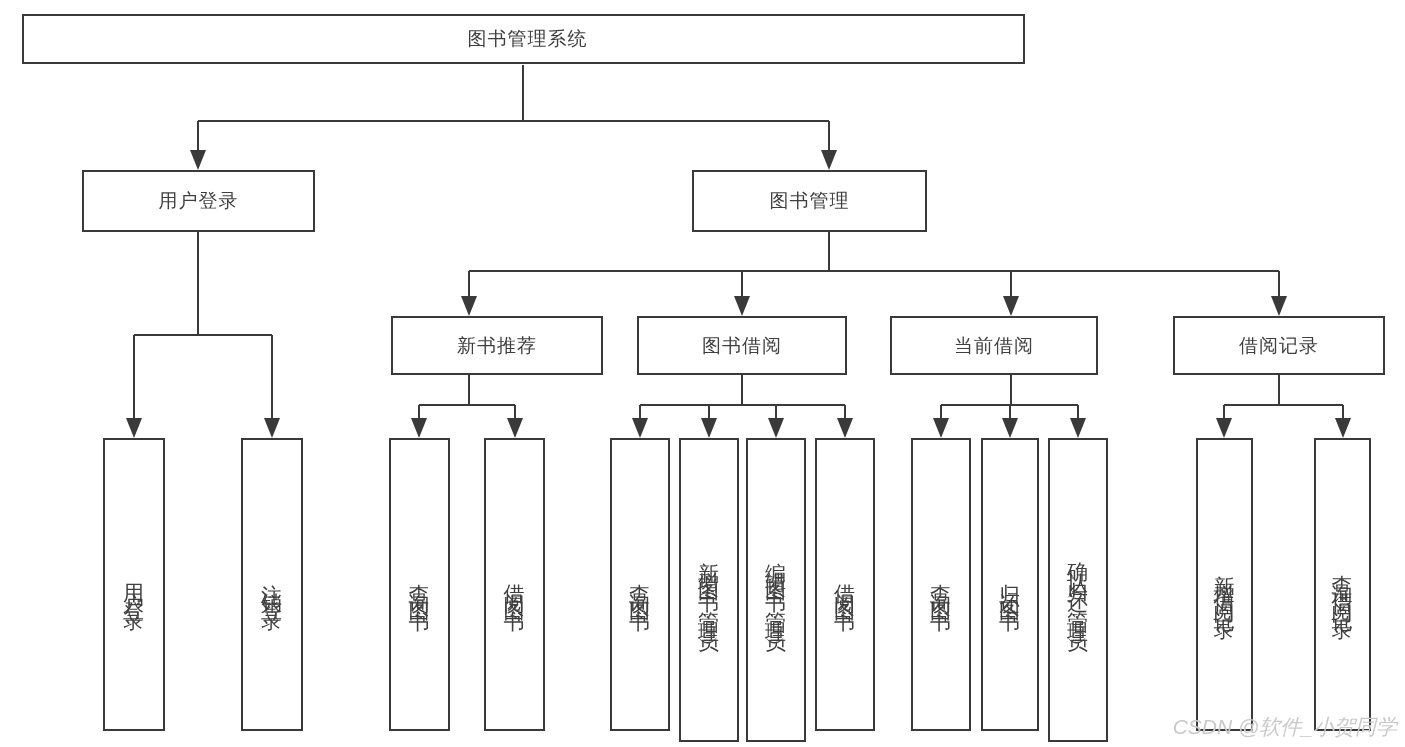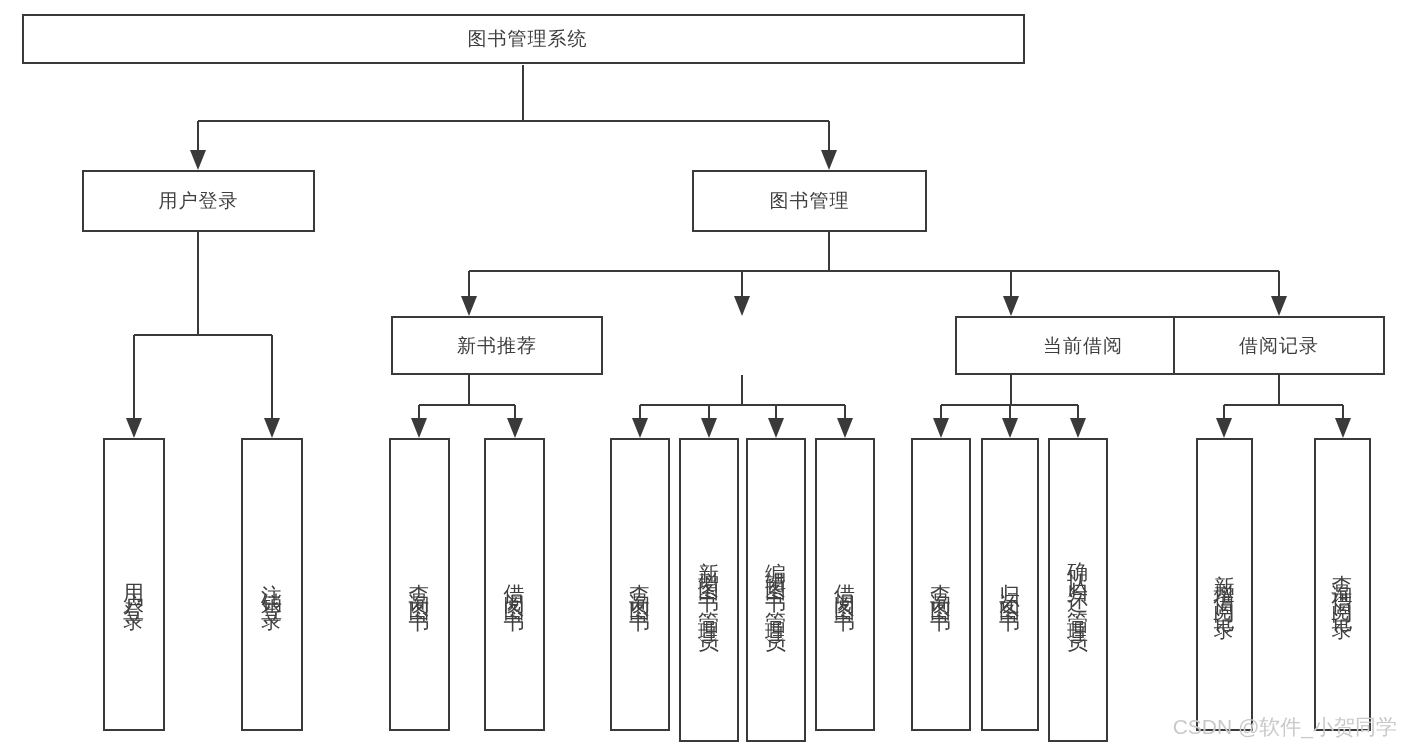--- a/index.html
+++ b/index.html
@@ -54,21 +54,21 @@
   }
   .lbox .vtext.admin {
     letter-spacing: 10px;
   }
   
   #n-root    { left: 22px;   top: 14px;  width: 1003px; height: 50px; padding-left: 8px; }
   #n-login   { left: 82px;   top: 170px; width: 233px;  height: 62px; }
   #n-mgmt    { left: 692px;  top: 170px; width: 235px;  height: 62px; }
   #n-rec     { left: 363px;  top: 316px; width: 212px;  height: 59px; margin-left: 28px; }
   #n-borrow  { left: 637px;  top: 316px; width: 210px;  height: 59px; }
-  #n-current { left: 955px;  top: 316px; width: 256px;  height: 59px; }
+  #n-current { left: 890px;  top: 316px; width: 208px;  height: 59px; }
   #n-record  { left: 1173px; top: 316px; width: 212px;  height: 59px; }
   
   .lbox { top: 438px; }
   #l-login      { left: 103px;  width: 62px; height: 293px; }
   #l-logout     { left: 241px;  width: 62px; height: 293px; }
   #l-rec-query  { left: 389px;  width: 61px; height: 293px; }
   #l-rec-borrow { left: 484px;  width: 61px; height: 293px; }
   #l-bb-query   { left: 610px;  width: 60px; height: 293px; }
   #l-bb-add     { left: 679px;  width: 60px; height: 304px; }
   #l-bb-edit    { left: 746px;  width: 60px; height: 304px; }
@@ -79,20 +79,21 @@
   #l-br-add     { left: 1196px; width: 57px; height: 293px; }
   #l-br-query   { left: 1314px; width: 57px; height: 293px; }
   .watermark {
     position: absolute;
     right: 8px;
     bottom: 6px;
     font-size: 21px;
     color: var(--watermark, #c9c9c9);
     z-index: 5;
     white-space: nowrap;
+    font-style: italic;
   }
 </style>
 </head>
 <body>
 
 <div id="stage">
 
   <svg class="connectors" width="1405" height="747" viewBox="0 0 1405 747">
     <path d="M523 65 V121 M198 121 H829 M198 121 V151 M829 121 V151"></path>
     <path d="M198 232 V335 M134 335 H272 M134 335 V419 M272 335 V419"></path>
@@ -136,20 +137,23 @@
   <div class="box hbox" id="n-login">
     <span>用户登录</span>
   </div>
   <div class="box hbox" id="n-mgmt">
     <span>图书管理</span>
   </div>
 
   <div class="box hbox" id="n-rec">
     <span>新书推荐</span>
   </div>
+  <div class="box hbox" id="n-borrow">
+    <span>图书借阅</span>
+  </div>
   <div class="box hbox" id="n-current">
     <span>当前借阅</span>
   </div>
   <div class="box hbox" id="n-record">
     <span>借阅记录</span>
   </div>
 
   <div class="box lbox" id="l-login">
     <span class="vtext">用户登录</span>
   </div>

